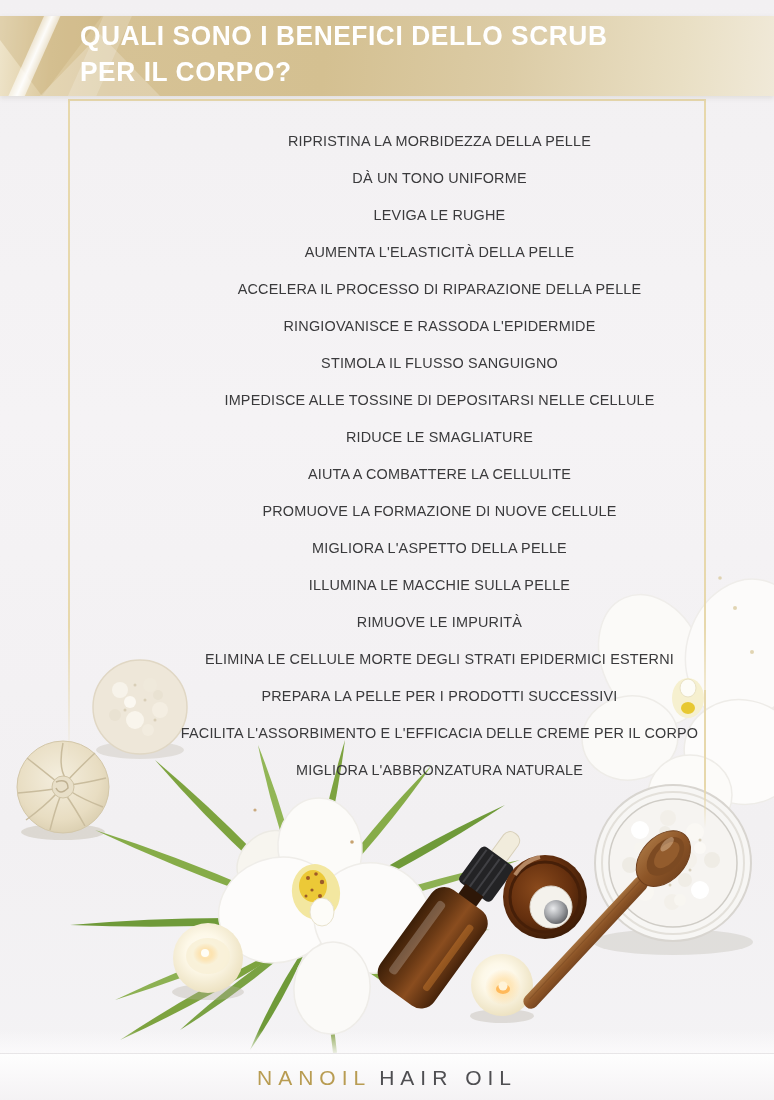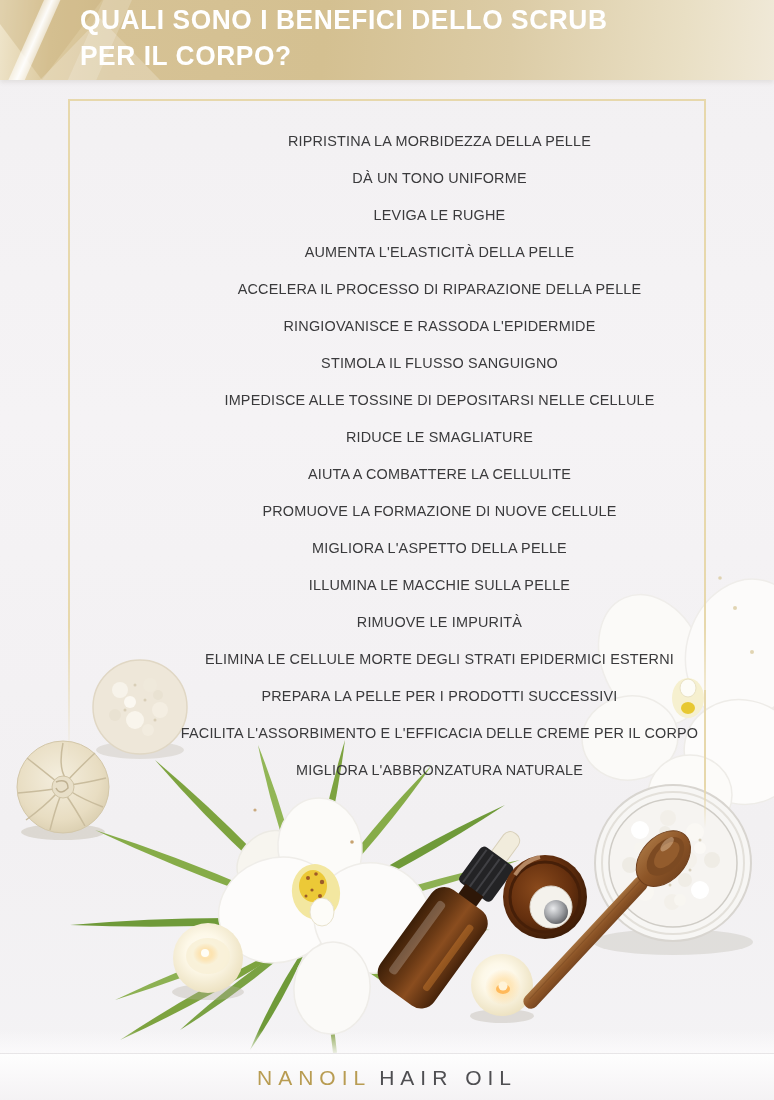--- a/index.html
+++ b/index.html
@@ -1,21 +1,21 @@
 <!DOCTYPE html>
 <html><head>
 <meta charset="utf-8">
 <style>
   html,body{margin:0;padding:0;}
   body{font-family:"Liberation Sans", sans-serif; background:#e8e8ea;}
   .page{position:relative;width:774px;height:1100px;overflow:hidden;margin:0 auto;
         background:linear-gradient(180deg,#f2f0f2 0%,#f5f3f5 38%,#f2f0f2 75%,#f4f3f5 100%);}
 
   
-  .hdr{position:absolute;left:0;top:0;width:774px;height:80px;z-index:10;overflow:hidden;
+  .hdr{position:absolute;left:0;top:16px;width:774px;height:80px;z-index:10;overflow:hidden;
        background:linear-gradient(95deg,#efe5cb 0%,#dcc99e 7%,#d6c295 15%,#d4c091 42%,#dccca6 66%,#e9dfc4 88%,#f0e9d8 100%);
        box-shadow:0 2px 5px rgba(90,80,60,.12);}
   .hdr-tri-a{position:absolute;left:-18px;top:0;width:120px;height:80px;
        background:rgba(197,172,118,.35);clip-path:polygon(0 0,100% 0,50% 100%);}
   .hdr-tri-b{position:absolute;left:40px;top:18px;width:120px;height:62px;
        background:rgba(255,255,255,.22);clip-path:polygon(0 100%,50% 0,100% 100%);}
   .hdr-stripe{position:absolute;left:26px;top:-14px;width:15px;height:112px;
        background:linear-gradient(90deg,rgba(255,255,255,.55),rgba(255,255,255,.95),rgba(255,255,255,.55));
        transform:rotate(24deg);}
   .hdr-stripe2{position:absolute;left:86px;top:-14px;width:26px;height:112px;

